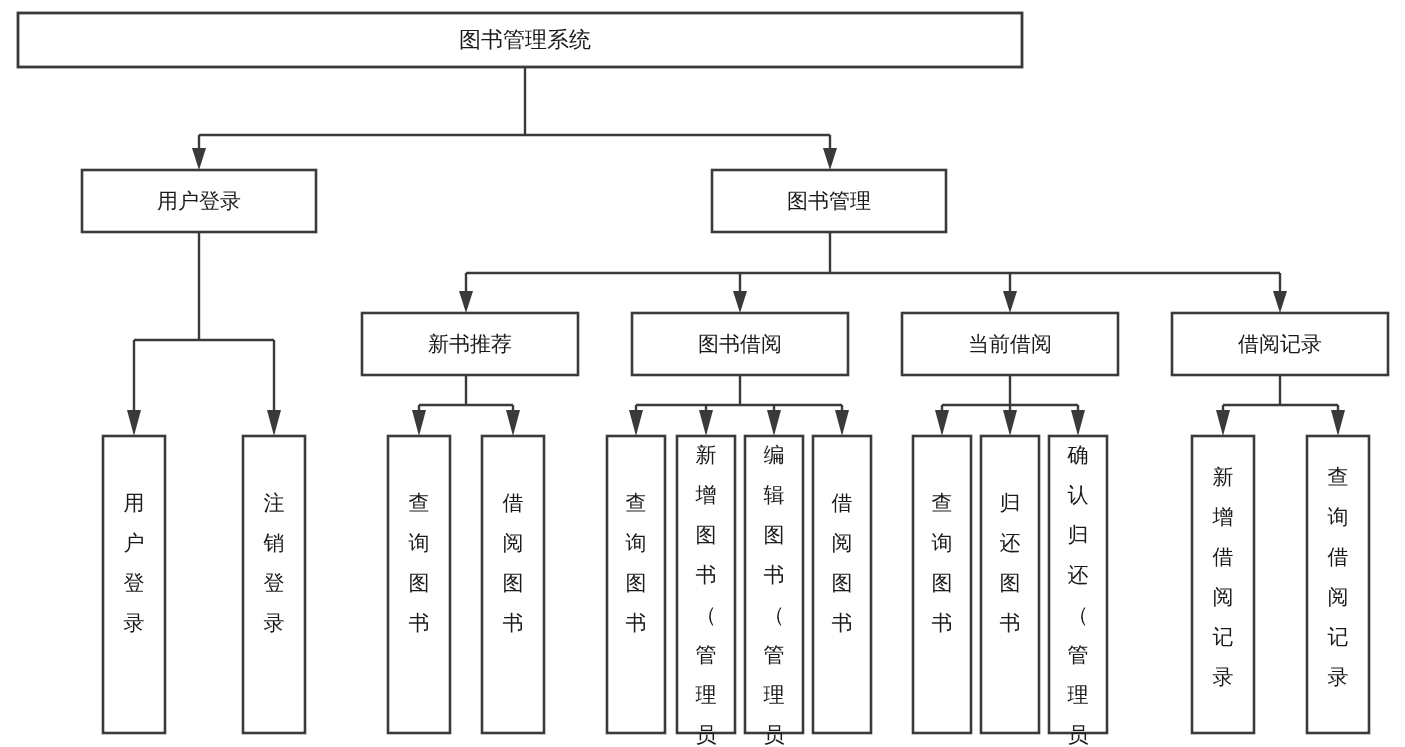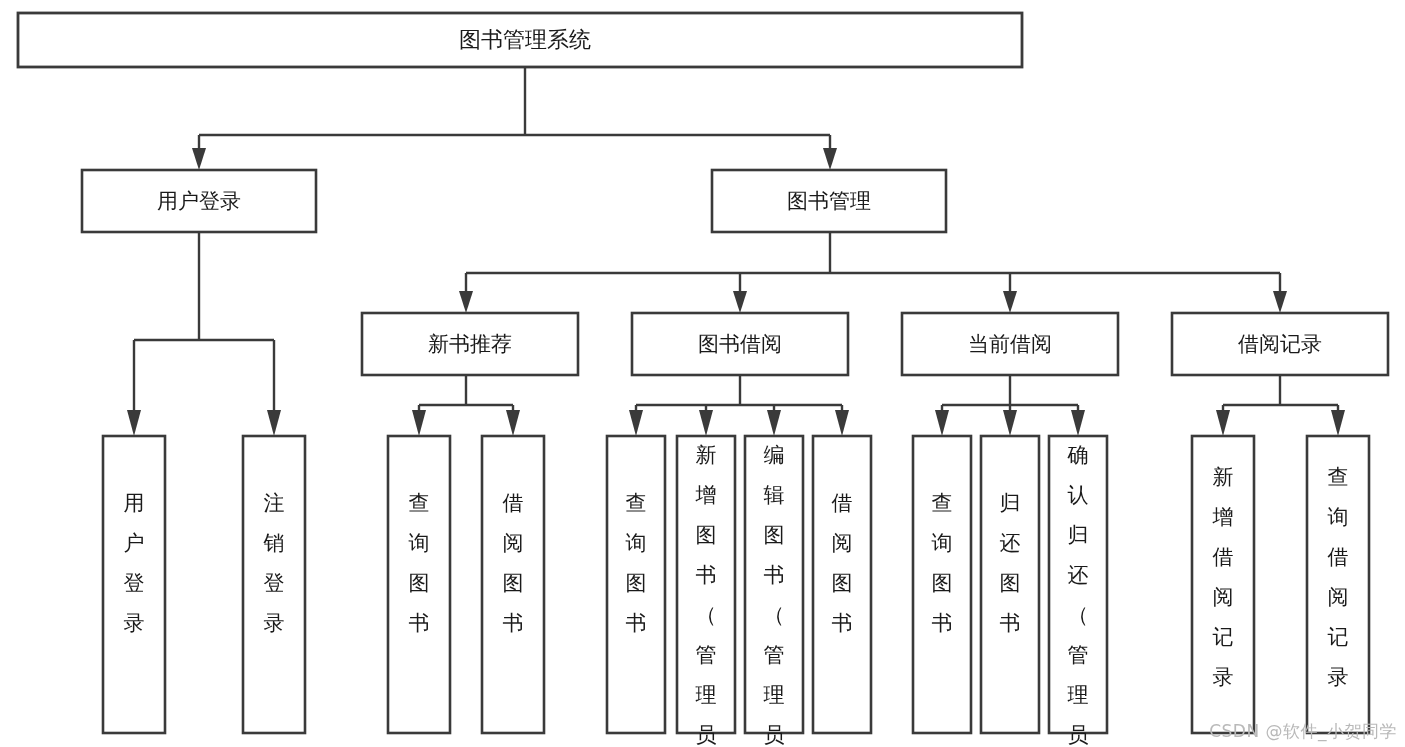--- a/index.html
+++ b/index.html
@@ -249,15 +249,14 @@
       <text class="vlabel" x="1223" y="484"><tspan x="1223" y="484">新</tspan><tspan x="1223" y="524">增</tspan><tspan x="1223" y="564">借</tspan><tspan x="1223" y="604">阅</tspan><tspan x="1223" y="644">记</tspan><tspan x="1223" y="684">录</tspan></text>
     </g>
 
     <g>
       <rect class="node-box" x="1307" y="436" width="62" height="297"></rect>
       <text class="vlabel" x="1338" y="484"><tspan x="1338" y="484">查</tspan><tspan x="1338" y="524">询</tspan><tspan x="1338" y="564">借</tspan><tspan x="1338" y="604">阅</tspan><tspan x="1338" y="644">记</tspan><tspan x="1338" y="684">录</tspan></text>
     </g>
 
   </svg>
 
-  <div class="watermark">CSDN @软件_小贺同学</div>
 
 </div>
 
 </body></html>

